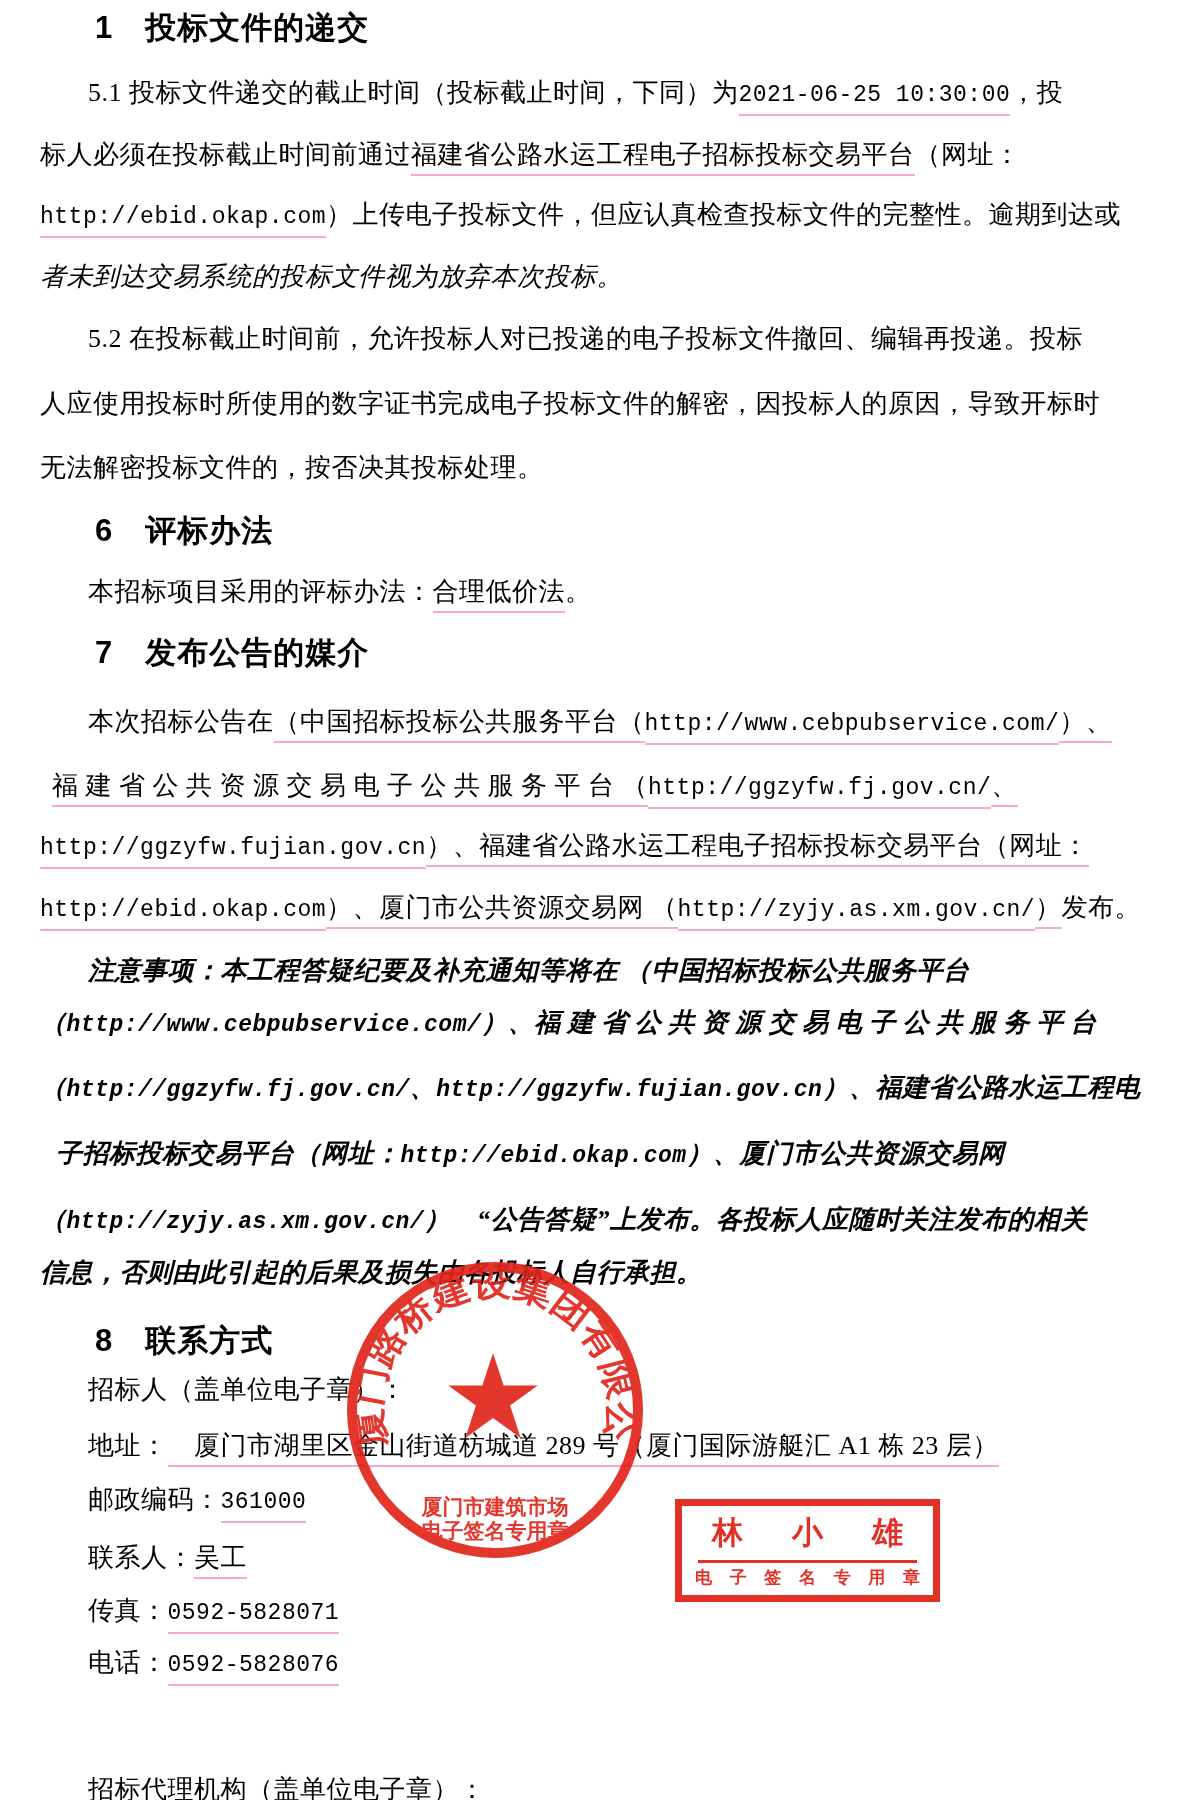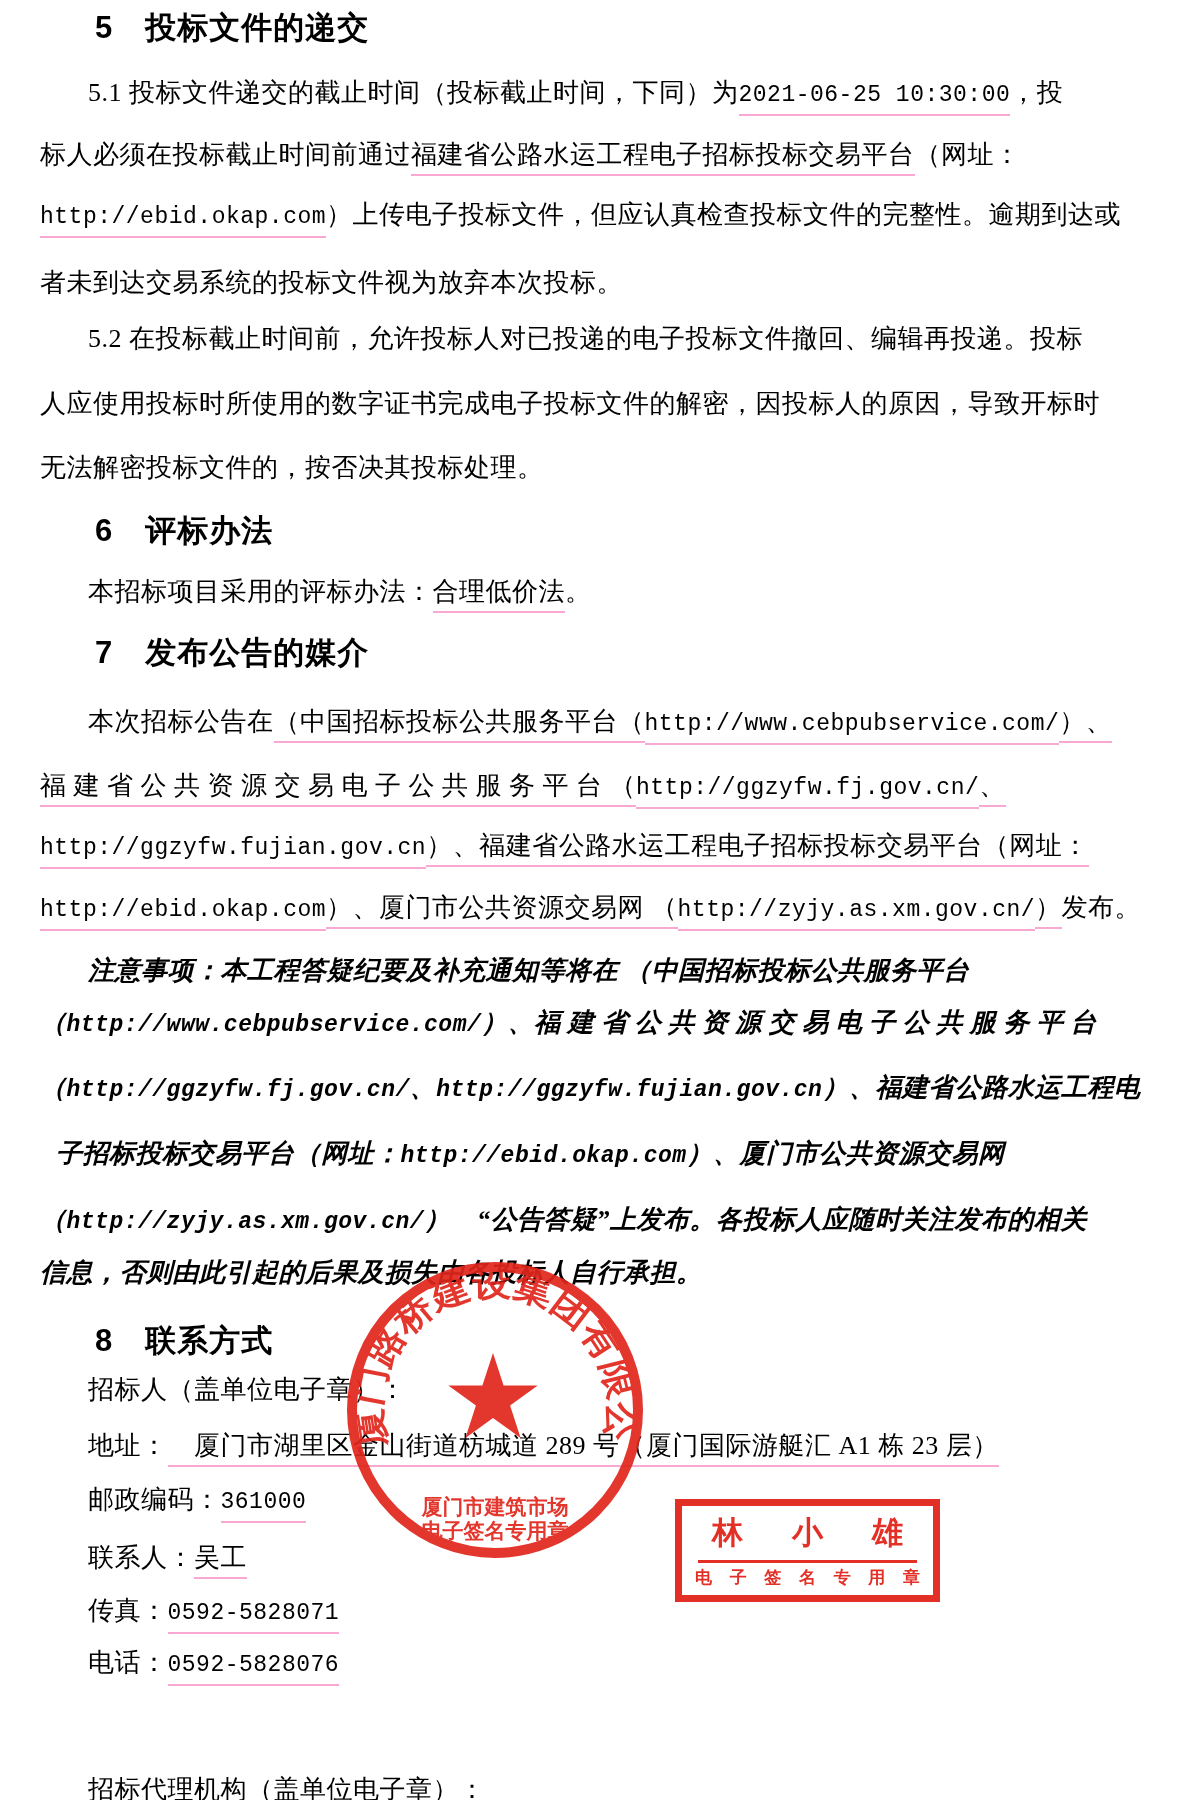--- a/index.html
+++ b/index.html
@@ -86,33 +86,33 @@
     font-weight: 700;
     font-size: 17px;
     font-family: "Liberation Serif", serif;
   }
 </style>
 </head>
 <body>
 
 <div id="page">
 
-  <div class="line heading" style="top: 9px; left: 95px;"><span>5　投标文件的递交</span></div>
+  <div class="line heading" style="top: 9px; left: 95px;"><span>1　投标文件的递交</span></div>
     <div class="line" style="top: 76px; left: 88px;"><span>5.1 投标文件递交的截止时间（投标截止时间，下同）为</span><span class="u m"> 2021-06-25 10:30:00 </span><span>，投</span></div>
     <div class="line" style="top: 138px; left: 40px;"><span>标人必须在投标截止时间前通过</span><span class="u">福建省公路水运工程电子招标投标交易平台</span><span>（网址：</span></div>
     <div class="line" style="top: 198px; left: 40px;"><span class="u m">http://ebid.okap.com</span><span>）上传电子投标文件，但应认真检查投标文件的完整性。逾期到达或</span></div>
-    <div class="line" style="top: 266px; left: 40px;"><span>者未到达交易系统的投标文件视为放弃本次投标。</span></div>
+    <div class="line" style="top: 260px; left: 40px; font-style: italic;"><span>者未到达交易系统的投标文件视为放弃本次投标。</span></div>
     <div class="line" style="top: 322px; left: 88px;"><span>5.2 在投标截止时间前，允许投标人对已投递的电子投标文件撤回、编辑再投递。投标</span></div>
     <div class="line" style="top: 387px; left: 40px;"><span>人应使用投标时所使用的数字证书完成电子投标文件的解密，因投标人的原因，导致开标时</span></div>
     <div class="line" style="top: 451px; left: 40px; text-decoration: underline;"><span>无法解密投标文件的，按否决其投标处理。</span></div>
     <div class="line heading" style="top: 512px; left: 95px;"><span>6　评标办法</span></div>
     <div class="line" style="top: 575px; left: 88px;"><span>本招标项目采用的评标办法：</span><span class="u">合理低价法</span><span>。</span></div>
     <div class="line heading" style="top: 634px; left: 95px;"><span>7　发布公告的媒介</span></div>
     <div class="line" style="top: 705px; left: 88px;"><span>本次招标公告在</span><span class="u"> （中国招标投标公共服务平台（</span><span class="u m">http://www.cebpubservice.com/</span><span class="u">）、</span></div>
-    <div class="line" style="top: 769px; left: 40px;"><span class="u">福 建 省 公 共 资 源 交 易 电 子 公 共 服 务 平 台 （ </span><span class="u m">http://ggzyfw.fj.gov.cn/</span><span class="u"> 、</span></div>
+    <div class="line" style="top: 769px; left: 52px;"><span class="u">福 建 省 公 共 资 源 交 易 电 子 公 共 服 务 平 台 （ </span><span class="u m">http://ggzyfw.fj.gov.cn/</span><span class="u"> 、</span></div>
     <div class="line" style="top: 829px; left: 40px;"><span class="u m">http://ggzyfw.fujian.gov.cn</span><span class="u">）、福建省公路水运工程电子招标投标交易平台（网址：</span></div>
     <div class="line" style="top: 891px; left: 40px;"><span class="u m">http://ebid.okap.com</span><span class="u">）、厦门市公共资源交易网 （</span><span class="u m">http://zyjy.as.xm.gov.cn/</span><span class="u">）</span><span> 发布。</span></div>
     <div class="line bold" style="top: 954px; left: 88px;"><span>注意事项：本工程答疑纪要及补充通知等将在 （中国招标投标公共服务平台</span></div>
     <div class="line bold" style="top: 1006px; left: 40px;"><span>（</span><span class="m">http://www.cebpubservice.com/</span><span>）、福 建 省 公 共 资 源 交 易 电 子 公 共 服 务 平 台</span></div>
     <div class="line bold" style="top: 1071px; left: 40px;"><span>（</span><span class="m">http://ggzyfw.fj.gov.cn/</span><span>、</span><span class="m">http://ggzyfw.fujian.gov.cn</span><span>）、福建省公路水运工程电</span></div>
     <div class="line bold" style="top: 1137px; left: 56px;"><span>子招标投标交易平台（网址：</span><span class="m">http://ebid.okap.com</span><span>）、厦门市公共资源交易网</span></div>
     <div class="line bold" style="top: 1203px; left: 40px;"><span>（</span><span class="m">http://zyjy.as.xm.gov.cn/</span><span>）　“公告答疑”上发布。各投标人应随时关注发布的相关</span></div>
     <div class="line bold" style="top: 1256px; left: 40px;"><span>信息，否则由此引起的后果及损失由各投标人自行承担。</span></div>
     <div class="line heading" style="top: 1322px; left: 95px;"><span>8　联系方式</span></div>
     <div class="line" style="top: 1373px; left: 88px;"><span>招标人（盖单位电子章）：</span></div>

